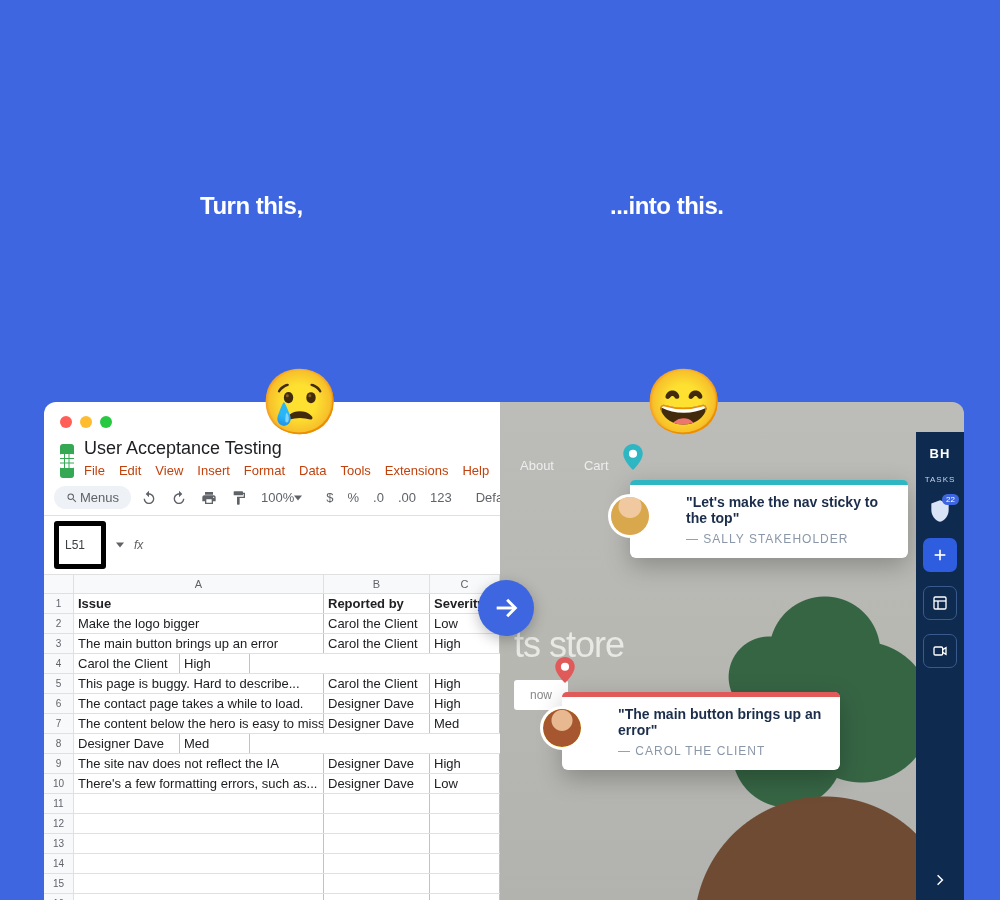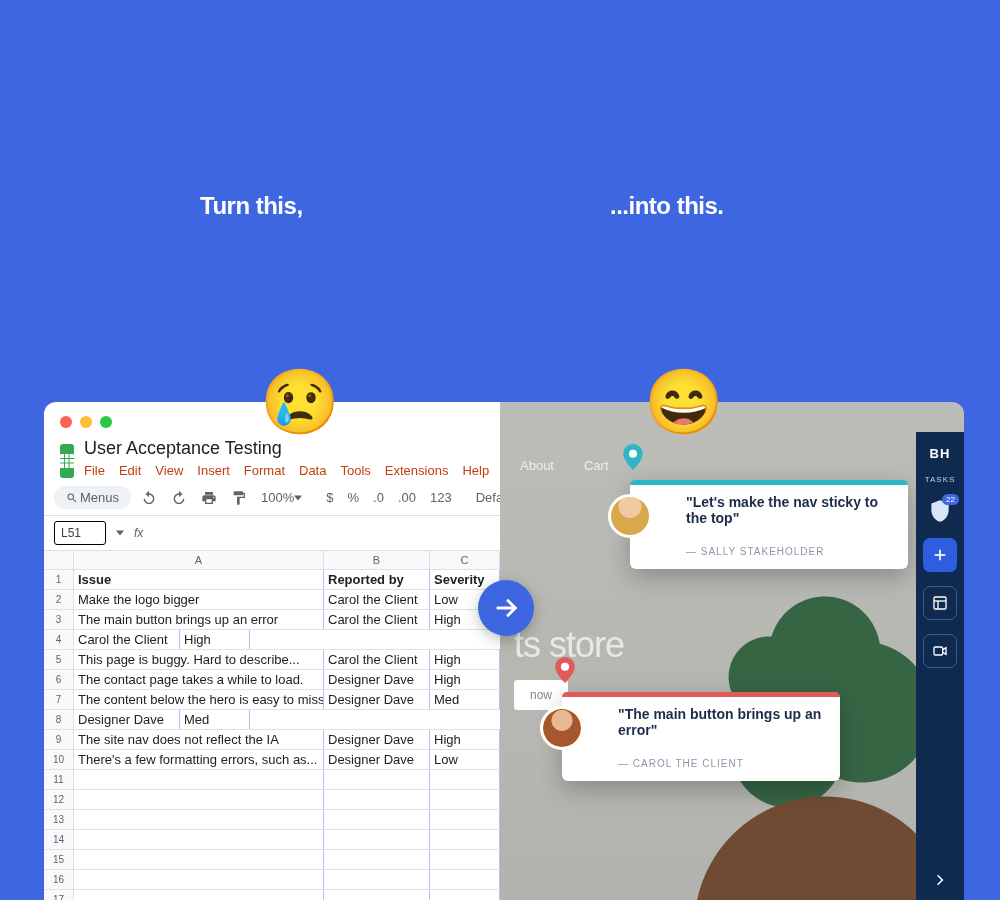--- a/index.html
+++ b/index.html
@@ -68,21 +68,21 @@
 }
 .tool-icon { fill: #5f6368; }
 .tool-btn { padding: 2px 4px; display: flex; align-items: center; }
 .tool-sep { width: 1px; height: 20px; background: #dadce0; margin: 0 2px; }
 
 .cell-ref {
   display: flex; align-items: center; gap: 10px; padding: 5px 10px;
   border-bottom: 1px solid #e0e0e0; font-size: 12px; color: #3c4043;
 }
 .cell-ref .box {
-  width: 52px; border: 1px solid #000000; border-radius: 3px; padding: 4px 6px;
+  width: 52px; border: 5px solid #000000; border-radius: 3px; padding: 12px 6px;
 }
 .cell-ref .fx { font-style: italic; color: #616161; }
 
 .grid-head-row {
   display: flex; background: #f8f9fa; border-bottom: 1px solid #e0e0e0;
   font-size: 11px; color: #5f6368; text-align: center;
 }
 .corner { width: 30px; border-right: 1px solid #e0e0e0; }
 .colhead { border-right: 1px solid #e0e0e0; padding: 3px 0; }
 .colA { width: 250px; } .colB { width: 106px; } .colC { width: 70px; }
@@ -144,21 +144,21 @@
 .card .avatar {
   position: absolute; left: -22px; top: 14px; width: 44px; height: 44px; border-radius: 50%;
   background: #e7c08a; border: 3px solid #fff;
   display: flex; align-items: flex-end; justify-content: center; overflow: hidden;
 }
 .avatar .hair { position: absolute; inset: 0; border-radius: 50%; }
 .avatar.sally .hair { background: radial-gradient(circle at 50% 25%, #f0c9a0 0 11px, #d9a84d 12px 100%); }
 .avatar.carol { background: #f5d74a; }
 .avatar.carol .hair { background: radial-gradient(circle at 50% 30%, #e8b990 0 10px, #a6572f 11px 100%); }
 .card .quote { font-size: 14px; font-weight: 700; color: #1b2d4a; }
-.card .byline { font-size: 10px; color: #8a97a8; letter-spacing: 1px; margin-top: 20px; }
+.card .byline { font-size: 12px; color: #8a97a8; letter-spacing: 1px; margin-top: 6px; }
 
 
 .rail {
   position: absolute; top: 30px; right: 0; bottom: 0; width: 48px;
   background: #0f2a4f; display: flex; flex-direction: column; align-items: center;
   padding-top: 14px; gap: 14px;
 }
 .rail .brand { color: #fff; font-weight: 800; font-size: 13px; letter-spacing: 1px; text-align: center; }
 .rail .tasks { color: #c8d4e8; font-size: 8px; letter-spacing: 1px; text-align: center; }
 .rail .shield {

